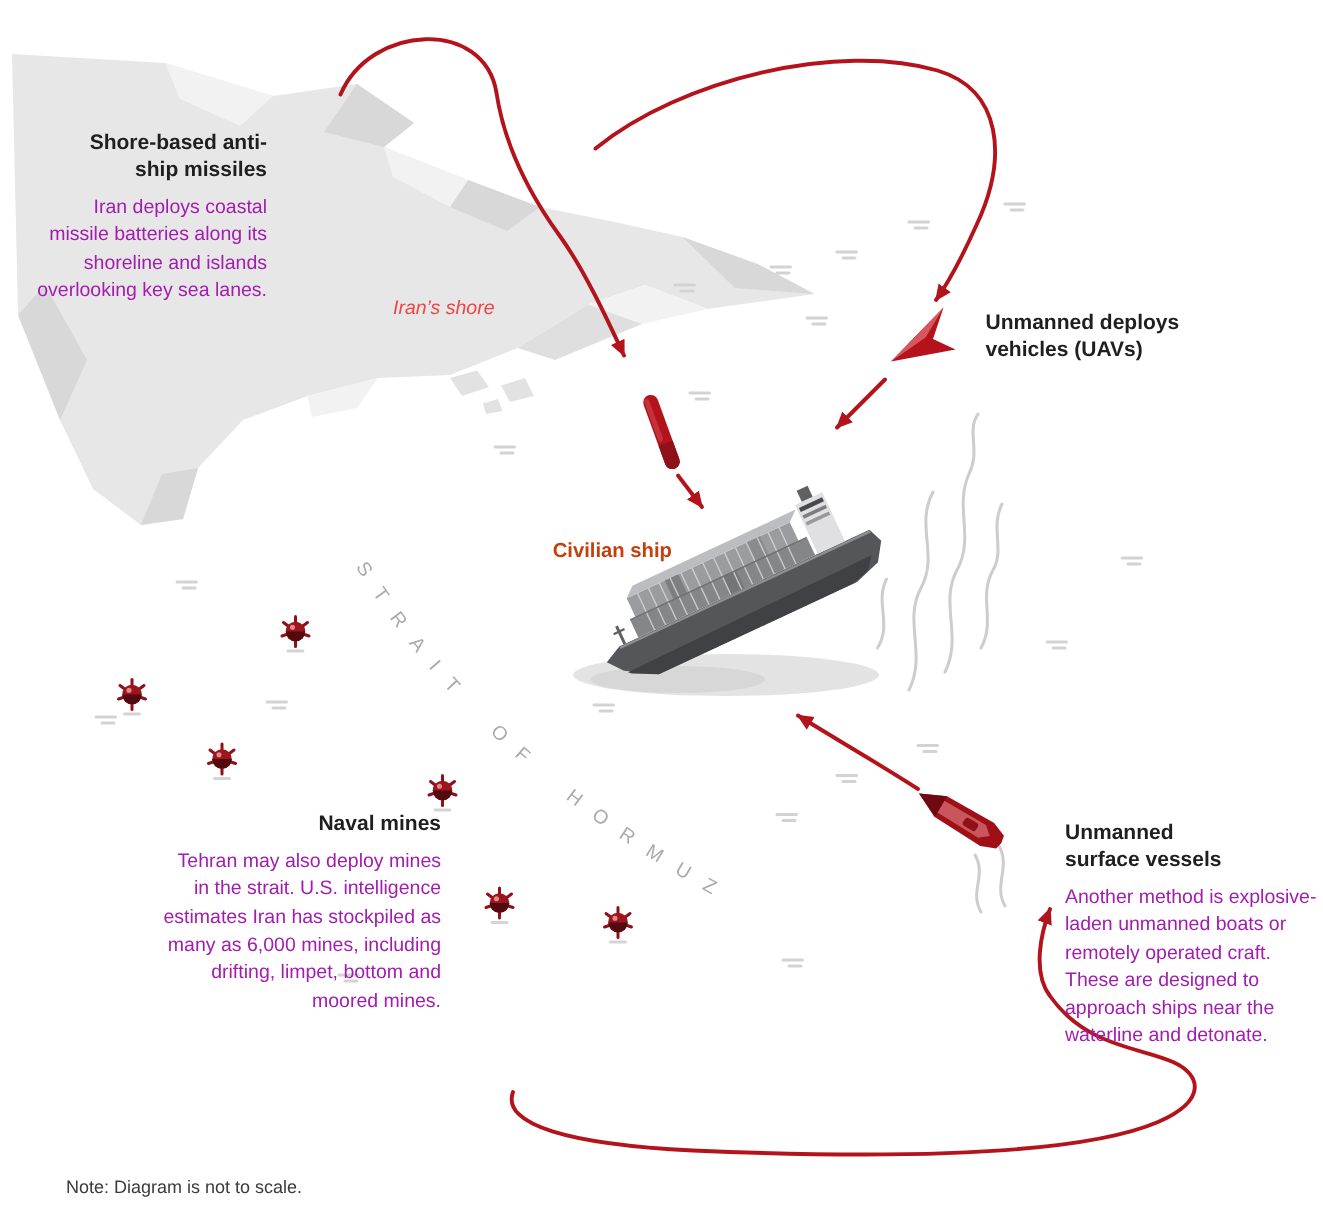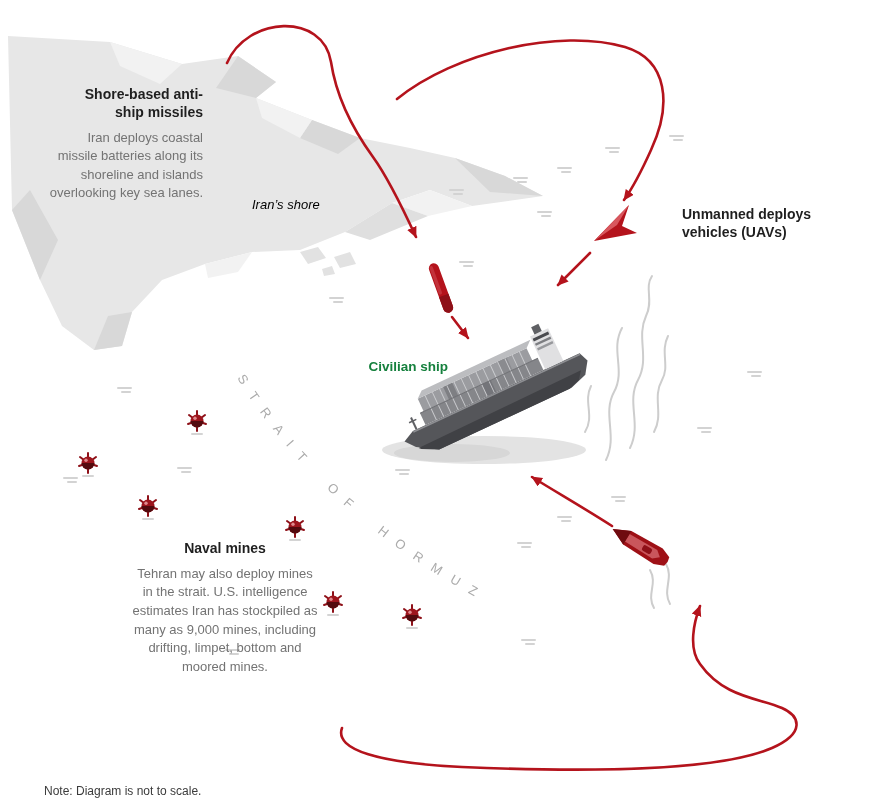--- a/index.html
+++ b/index.html
@@ -1,33 +1,33 @@
 <!DOCTYPE html>
 <html><head>
 <meta charset="utf-8">
 <style>
   html,body{margin:0;padding:0;background:#ffffff;}
   .canvas{position:relative;width:882px;height:812px;background:#ffffff;overflow:hidden;
           font-family:"Liberation Sans",sans-serif;}
   .svg-layer{position:absolute;left:0;top:0;width:882px;height:812px;}
-  .tb{position:absolute;margin-left:25px;}
+  .tb{position:absolute;}
   .tb .title{font-size:14px;font-weight:700;color:#1f1f1f;line-height:1.27;margin:0 0 7px 0;}
-  .tb .body{font-size:13px;color:#737373;line-height:1.43;margin:0;}
+  .tb .body{font-size:13px;color:#a21caf;line-height:1.43;margin:0;}
   .tb-right{text-align:right;}
   .tb-right .title{margin-left:auto;}
   #blk-missiles{left:24px;top:86px;width:154px;}
   #blk-missiles .title{max-width:132px;}
   #blk-uav{left:657px;top:206px;width:222px;}
   #blk-uav .title{max-width:140px;}
-  #blk-mines{left:106px;top:540px;width:188px;text-align:center;}
+  #blk-mines{left:106px;top:540px;width:188px;}
   #blk-usv{left:710px;top:546px;width:168px;}
   #blk-usv .title{max-width:122px;}
-  #lbl-shore{position:absolute;left:252px;top:197px;font-style:italic;font-size:13px;color:#000000;}
+  #lbl-shore{position:absolute;left:262px;top:197px;font-style:italic;font-size:13px;color:#ef4444;}
   #lbl-ship{position:absolute;left:328px;top:359px;width:120px;text-align:right;
-            font-weight:700;font-size:13.5px;color:#15803d;}
+            font-weight:700;font-size:13.5px;color:#c2410c;}
   #note{position:absolute;left:44px;top:784px;font-size:12px;color:#3b3b3b;}
   .strait-text{font-size:13px;letter-spacing:12px;word-spacing:9px;fill:#ababab;}
 </style>
 </head>
 <body>
 
 <div class="canvas">
 
   <svg class="svg-layer" viewBox="0 0 882 812">
     <defs>
@@ -196,19 +196,23 @@
   <div id="lbl-shore">Iran’s shore</div>
 
   <div class="tb" id="blk-uav">
     <p class="title">Unmanned deploys vehicles (UAVs)</p>
   </div>
 
   <div id="lbl-ship">Civilian ship</div>
 
   <div class="tb tb-right" id="blk-mines">
     <p class="title">Naval mines</p>
-    <p class="body">Tehran may also deploy mines in the strait. U.S. intelligence estimates Iran has stockpiled as many as 9,000 mines, including drifting, limpet, bottom and moored mines.</p>
-  </div>
-
+    <p class="body">Tehran may also deploy mines in the strait. U.S. intelligence estimates Iran has stockpiled as many as 6,000 mines, including drifting, limpet, bottom and moored mines.</p>
+  </div>
+
+  <div class="tb" id="blk-usv">
+    <p class="title">Unmanned surface vessels</p>
+    <p class="body">Another method is explosive-laden unmanned boats or remotely operated craft. These are designed to approach ships near the waterline and detonate.</p>
+  </div>
 
   <div id="note">Note: Diagram is not to scale.</div>
 
 </div>
 
 </body></html>

